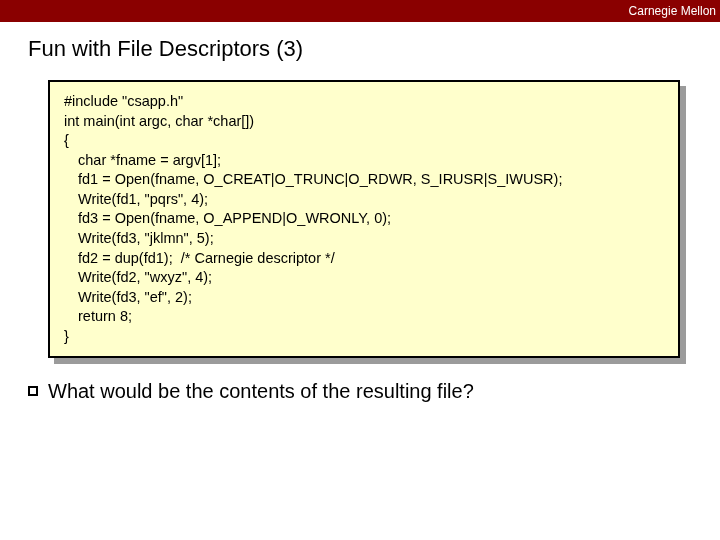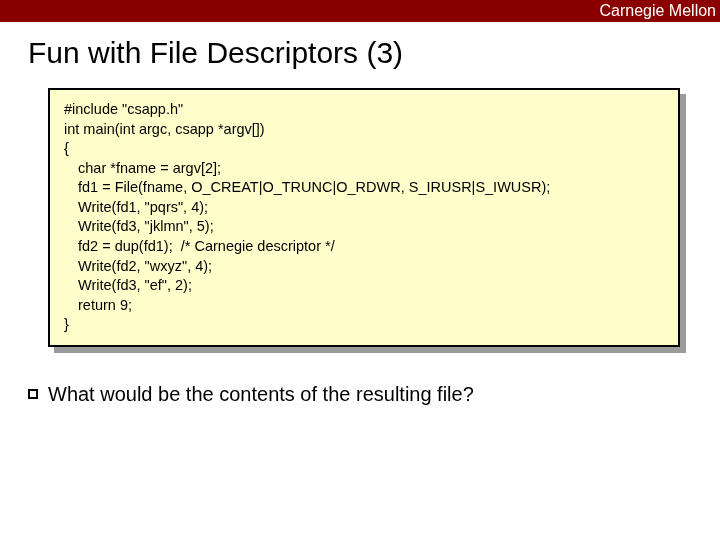--- a/index.html
+++ b/index.html
@@ -1,50 +1,51 @@
 <!DOCTYPE html>
 <html><head>
 <meta charset="utf-8">
 <style>
   * { margin: 0; padding: 0; box-sizing: border-box; }
   html, body { width: 720px; height: 540px; background: #fff; font-family: Arial, Helvetica, sans-serif; overflow: hidden; }
-  .header-bar { width: 100%; height: 22px; background: #8a0000; color: #fff; font-size: 16px; text-align: right; padding-right: 4px; line-height: 22px; }
-  .title { font-size: 30px; font-weight: 400; margin: 14px 0 18px 28px; color: #000; }
+  .header-bar { width: 100%; height: 22px; background: #8a0000; color: #fff; font-size: 12px; text-align: right; padding-right: 4px; line-height: 22px; }
+  .title { font-size: 22px; font-weight: 400; margin: 14px 0 18px 28px; color: #000; }
   .code-wrap { margin: 0 40px 0 48px; position: relative; }
   .code-shadow { position: absolute; top: 6px; left: 6px; right: -6px; bottom: -6px; background: #9b9b9b; z-index: 0; }
   .code-box { position: relative; background: #ffffcc; border: 2px solid #000; padding: 10px 14px 10px 14px; z-index: 1; }
   .code-line { font-family: Arial, Helvetica, sans-serif; font-size: 14.5px; line-height: 1.35; white-space: pre; color: #000; }
   .code-line.indent { padding-left: 14px; }
-  .bullet-row { display: flex; align-items: flex-start; margin: 36px 0 0 28px; }
+  .bullet-row { display: flex; align-items: flex-start; margin: 22px 0 0 28px; }
   .bullet { width: 10px; height: 10px; border: 2px solid #000; background: #fff; margin-top: 6px; margin-right: 10px; flex-shrink: 0; }
   .question { font-size: 20px; color: #000; }
 </style>
 </head>
 <body>
 
 <div class="header-bar">
   <span>Carnegie Mellon</span>
 </div>
 
 <h1 class="title">Fun with File Descriptors (3)</h1>
 
 <div class="code-wrap">
   <div class="code-shadow"></div>
   <div class="code-box">
     <div class="code-line">#include "csapp.h"</div>
-    <div class="code-line">int main(int argc, csapp *argv[])</div>
+    <div class="code-line">int main(int argc, char *char[])</div>
     <div class="code-line">{</div>
-    <div class="code-line indent">char *fname = argv[2];</div>
-    <div class="code-line indent">fd1 = File(fname, O_CREAT|O_TRUNC|O_RDWR, S_IRUSR|S_IWUSR);</div>
+    <div class="code-line indent">char *fname = argv[1];</div>
+    <div class="code-line indent">fd1 = Open(fname, O_CREAT|O_TRUNC|O_RDWR, S_IRUSR|S_IWUSR);</div>
     <div class="code-line indent">Write(fd1, "pqrs", 4);</div>
+    <div class="code-line indent">fd3 = Open(fname, O_APPEND|O_WRONLY, 0);</div>
     <div class="code-line indent">Write(fd3, "jklmn", 5);</div>
     <div class="code-line indent">fd2 = dup(fd1);  /* Carnegie descriptor */</div>
     <div class="code-line indent">Write(fd2, "wxyz", 4);</div>
     <div class="code-line indent">Write(fd3, "ef", 2);</div>
-    <div class="code-line indent">return 9;</div>
+    <div class="code-line indent">return 8;</div>
     <div class="code-line">}</div>
   </div>
 </div>
 
 <div class="bullet-row">
   <div class="bullet"></div>
   <div class="question">What would be the contents of the resulting file?</div>
 </div>
 
 </body></html>

